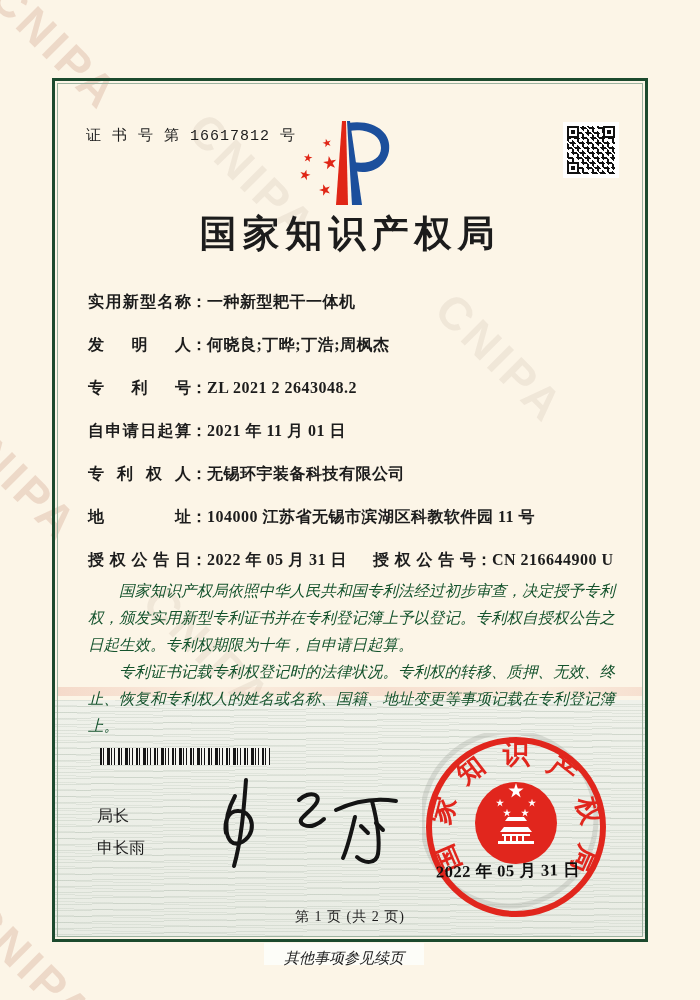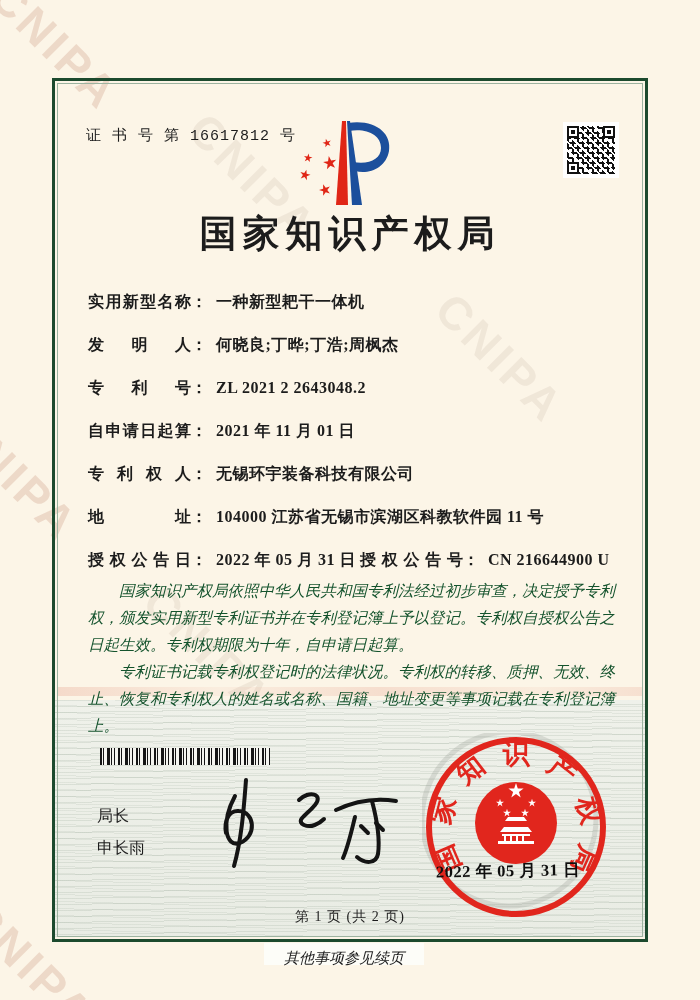--- a/index.html
+++ b/index.html
@@ -38,22 +38,22 @@
   .logo{position:absolute;left:295px;top:113px;z-index:2;}
   
   .title{position:absolute;left:52px;top:209px;width:596px;text-align:center;font-size:37px;
          font-weight:700;letter-spacing:6px;z-index:2;}
   
   .fields{position:absolute;left:88px;top:292px;width:530px;display:flex;flex-direction:column;
           gap:24px;font-size:16px;z-index:2;}
   .frow{position:relative;line-height:19px;white-space:nowrap;}
   .flabel{display:inline-block;width:103px;text-align:justify;text-align-last:justify;font-weight:700;}
   .colon{font-weight:700;}
-  .fvalue{margin-left:9px;font-weight:700;letter-spacing:.5px;}
-  .grant{position:absolute;left:272px;top:0;}
+  .fvalue{font-weight:700;letter-spacing:.5px;}
+  .grant{position:absolute;left:285px;top:0;}
   
   .paras{position:absolute;left:88px;top:578px;width:527px;z-index:2;
          font-family:"DejaVu Serif",serif;font-style:italic;font-size:15.5px;line-height:27px;
          text-align:justify;color:#14532d;}
   .paras p{margin:0;text-indent:2em;}
   
   .barcode{position:absolute;left:100px;top:748px;width:170px;height:17px;z-index:2;
          background:repeating-linear-gradient(90deg,#151515 0 2px,#f5f5f0 2px 3px,#151515 3px 4px,
                     #f5f5f0 4px 7px,#151515 7px 10px,#f5f5f0 10px 11px,#151515 11px 12px,
                     #f5f5f0 12px 14px,#151515 14px 15px,#f5f5f0 15px 18px);}

